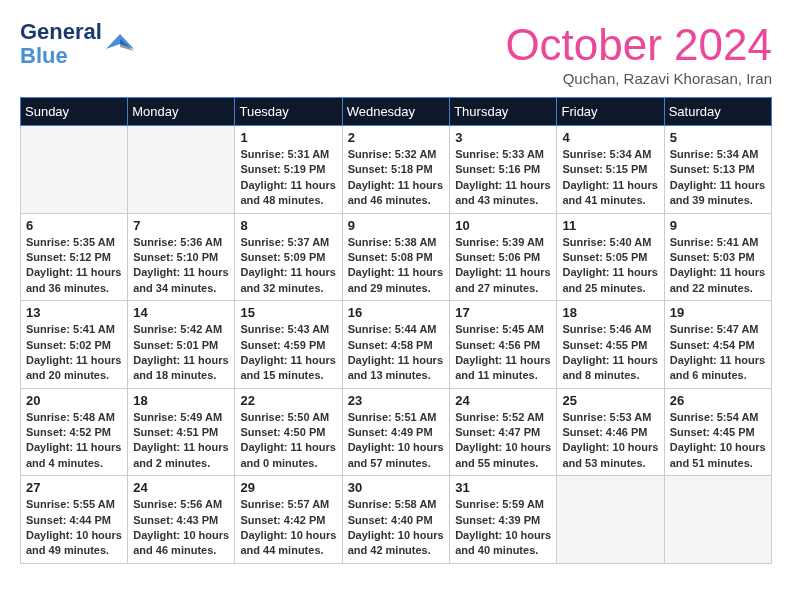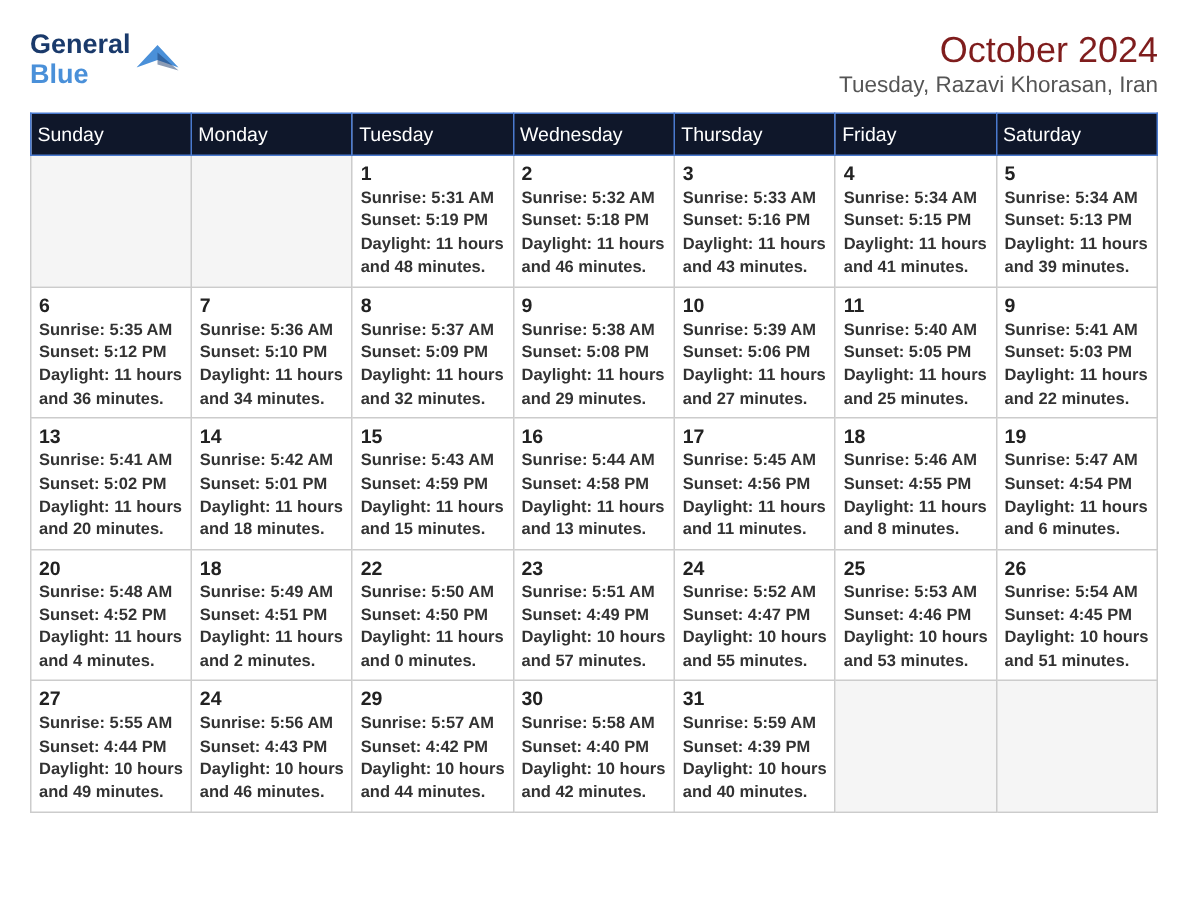--- a/index.html
+++ b/index.html
@@ -14,41 +14,41 @@
       display: flex;
       justify-content: space-between;
       align-items: flex-start;
       margin-bottom: 10px;
     }
     .logo {
       display: flex;
       align-items: center;
     }
     .logo-text {
-      font-size: 18px;
+      font-size: 22px;
       font-weight: bold;
       color: #1a3a6b;
       line-height: 1.1;
     }
     .logo-text span {
       color: #4a90d9;
       text-align: center;
     }
     .logo-icon {
       width: 30px;
       height: 30px;
       margin-left: 4px;
     }
     .title-area {
       text-align: right;
     }
     .month-title {
-      font-size: 24px;
+      font-size: 44px;
       font-weight: normal;
-      color: #7f1d1d;
+      color: #ec4899;
     }
     .subtitle {
       font-size: 15px;
       color: #555;
     }
     .calendar {
       width: 100%;
       border-collapse: collapse;
       font-size: 11px;
     }
@@ -96,21 +96,21 @@
         General<br><span>Blue</span>
       </div>
     </div>
     <svg class="logo-icon" viewBox="0 0 30 30">
       <polygon points="14,5 28,20 14,15 0,20" fill="#4a90d9"></polygon>
       <polygon points="14,10 28,22 14,18" fill="#1a3a6b" opacity="0.5"></polygon>
     </svg>
   </div>
   <div class="title-area">
     <div class="month-title">October 2024</div>
-    <div class="subtitle">Tuesday, Razavi Khorasan, Iran</div>
+    <div class="subtitle">Quchan, Razavi Khorasan, Iran</div>
   </div>
 </div>
 
 <table class="calendar">
   <thead>
     <tr>
     <th>Sunday</th>
         <th>Monday</th>
         <th>Tuesday</th>
         <th>Wednesday</th>

